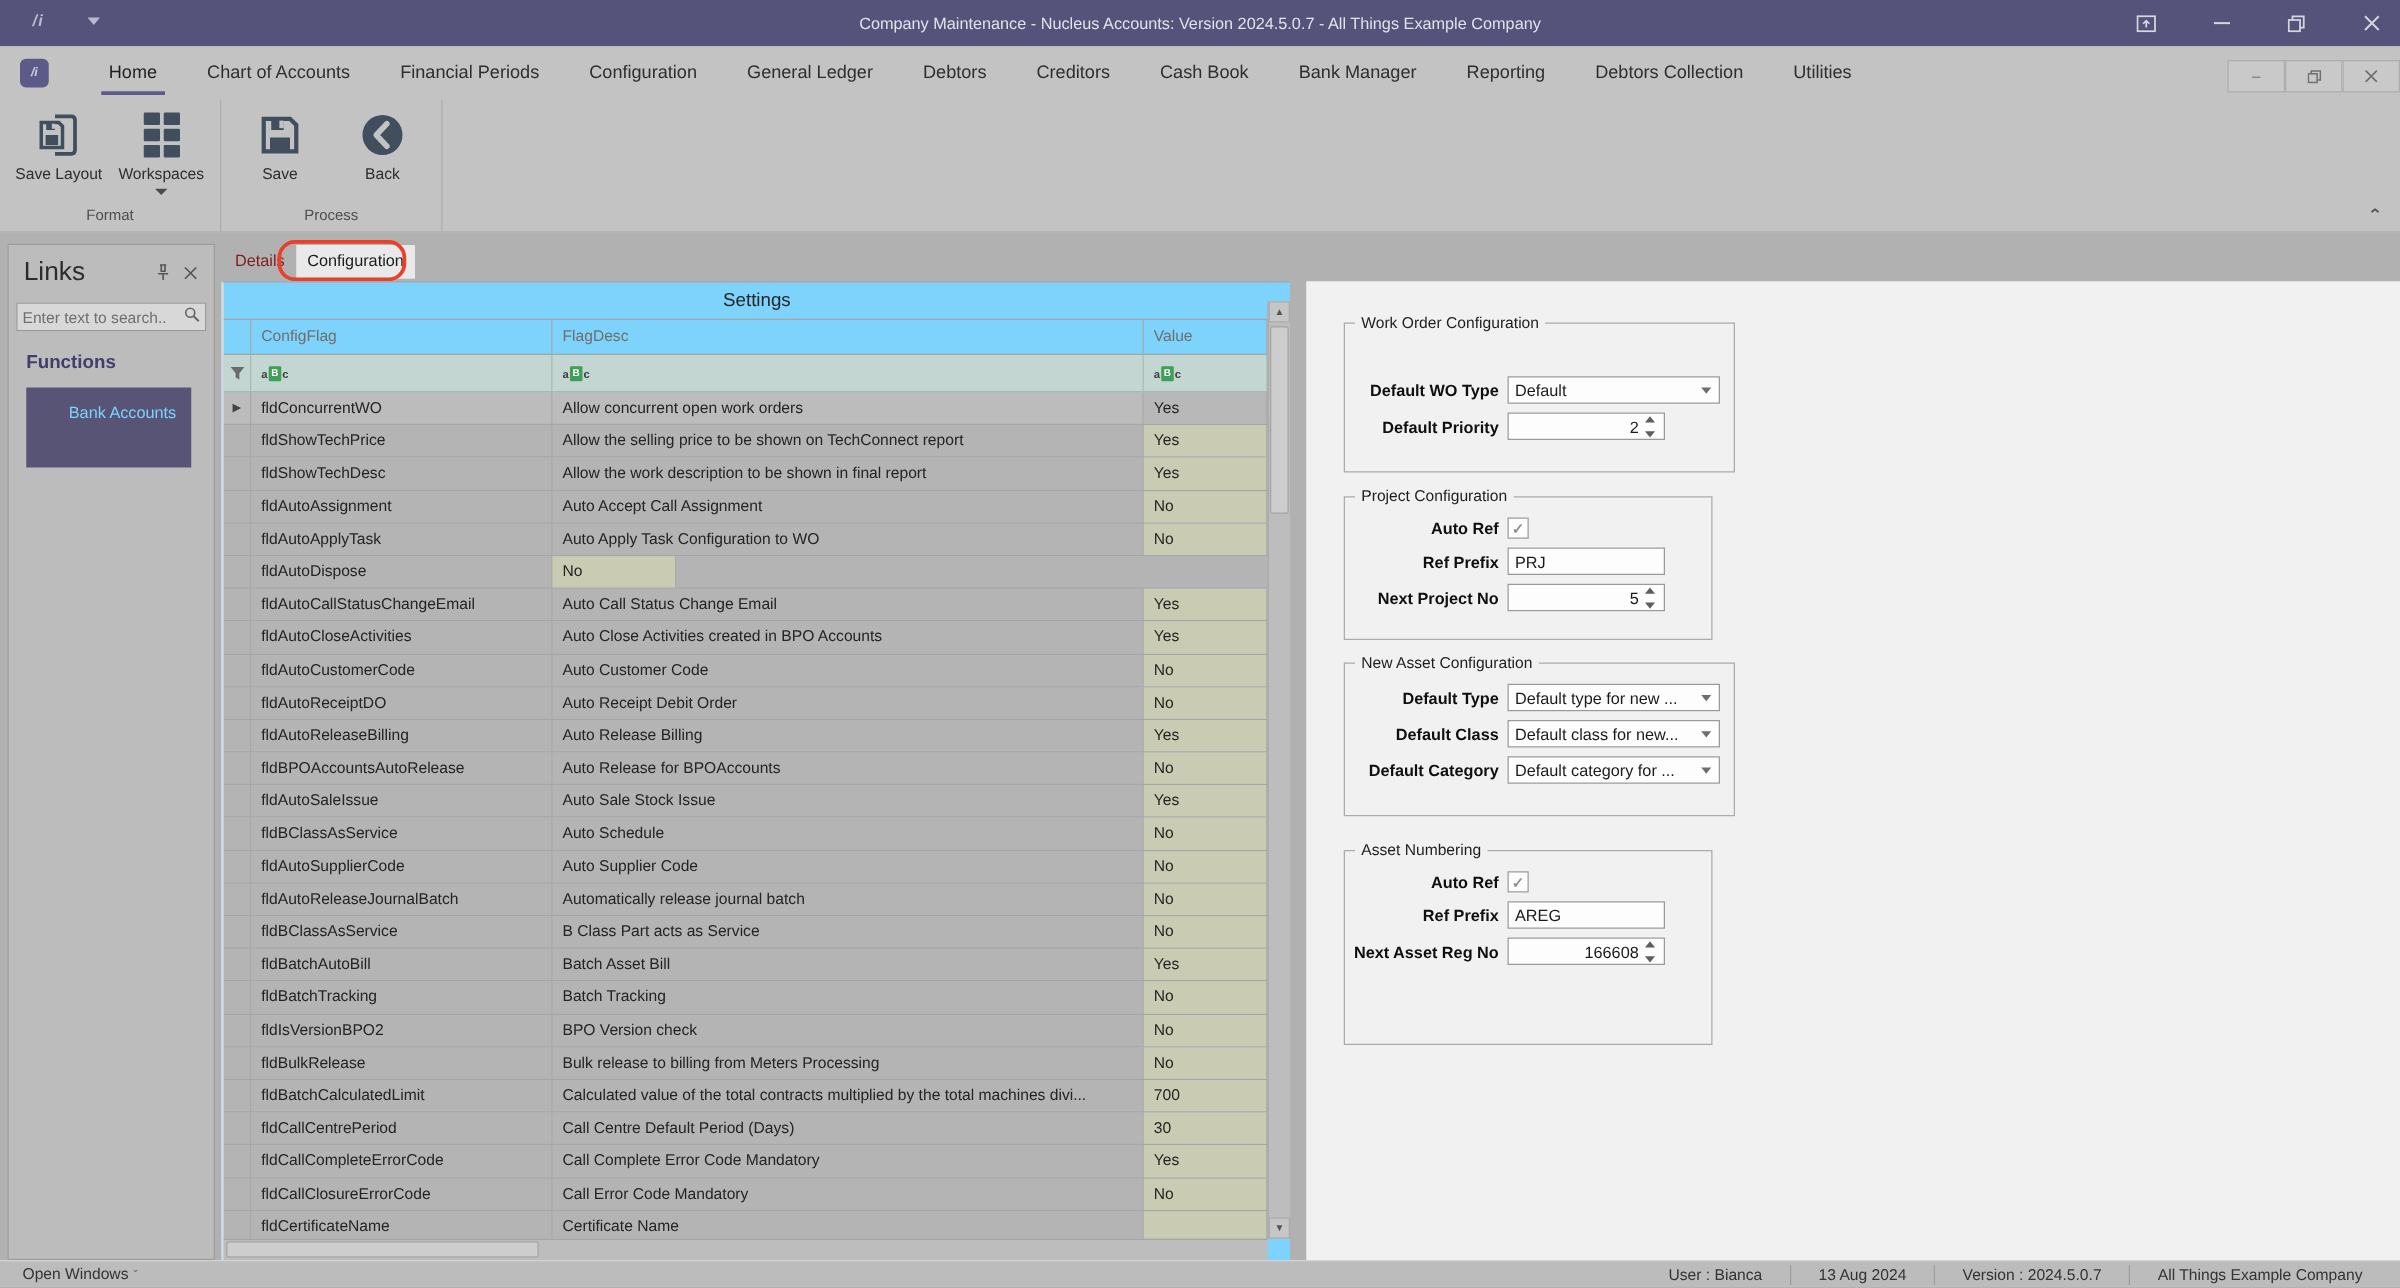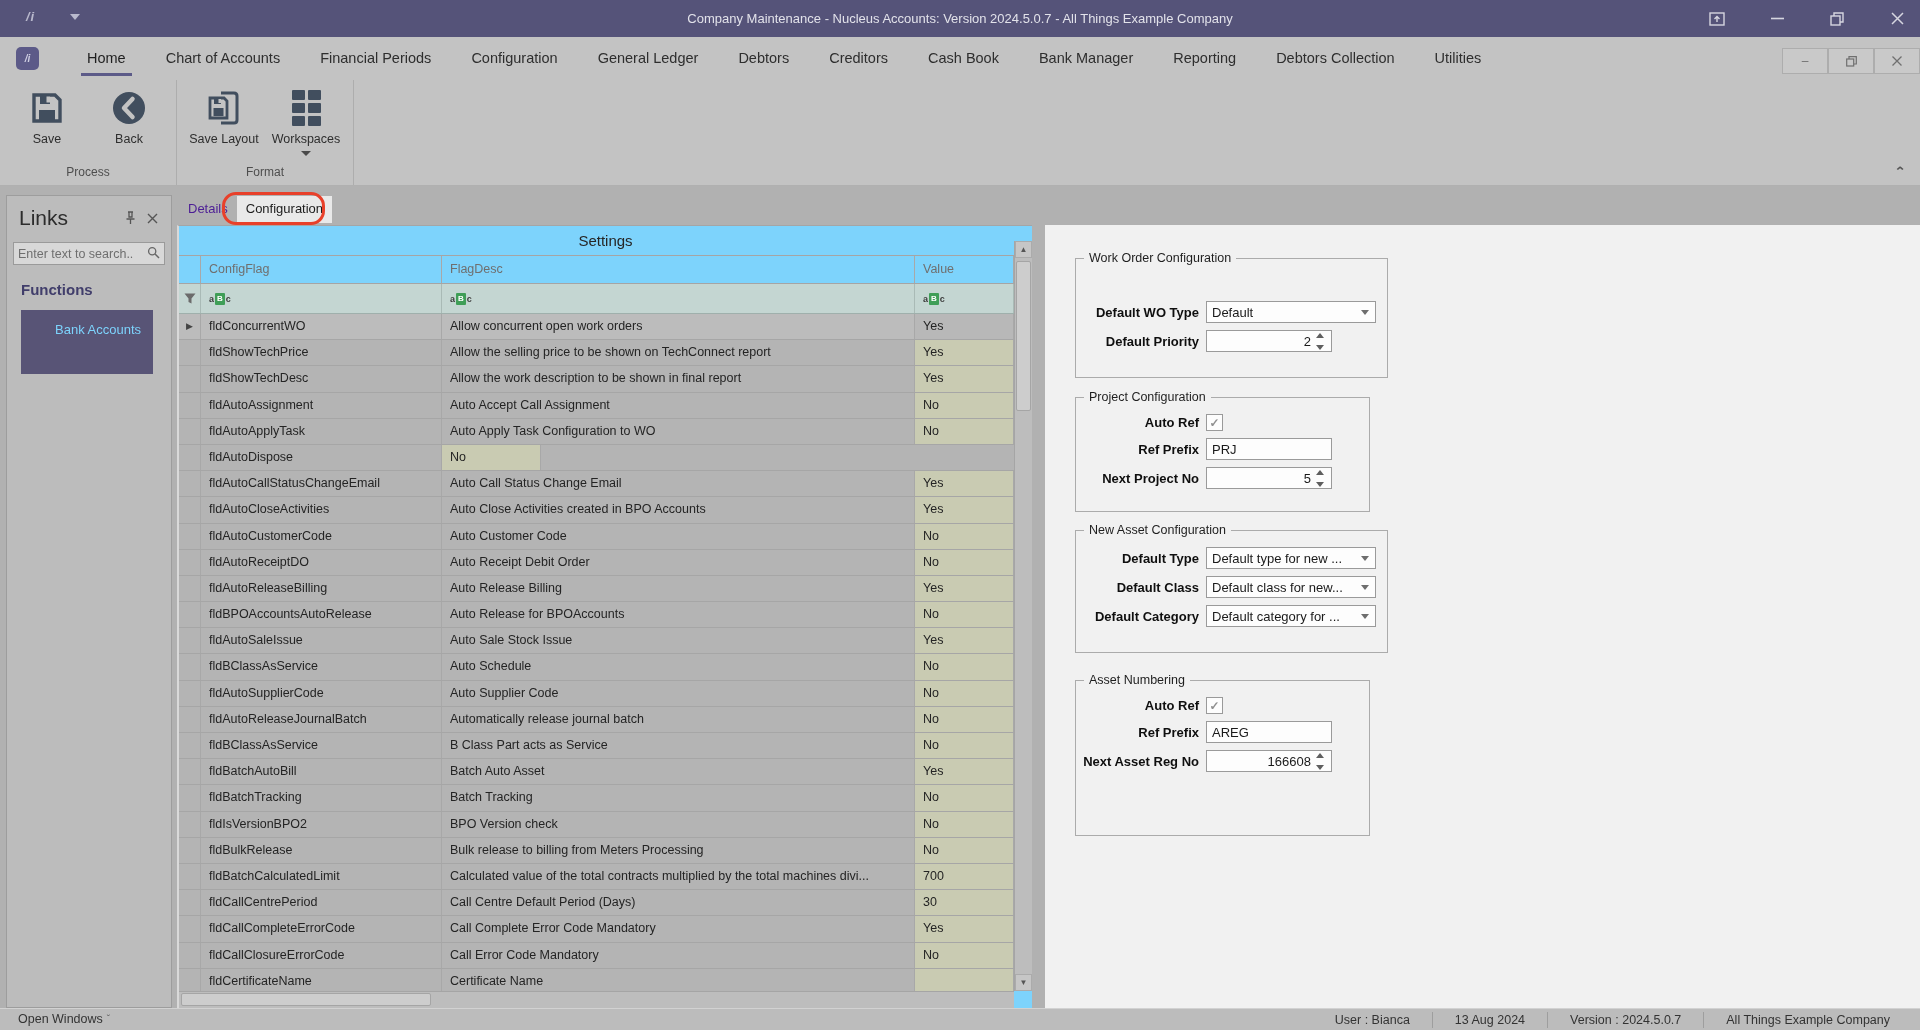--- a/index.html
+++ b/index.html
@@ -43,21 +43,21 @@
   .links-title { font-size:21px; color:#2c2c2c; flex:1 1 auto; }
   .links-pin, .links-close { width:22px; height:22px; display:flex; align-items:center; justify-content:center; color:#555; }
   .links-search { margin:6px 6px; height:23px; background:#d8d8d8; border:1px solid #9a9a9a; display:flex; align-items:center; padding:0 4px; }
   .links-search input { flex:1 1 auto; border:0; outline:0; background:transparent; font-family:"Liberation Sans",sans-serif; font-size:12.5px; color:#555; width:10px; }
   .links-search input::placeholder { color:#6f6f6f; }
   .links-section { font-size:15px; font-weight:bold; color:#413e6b; margin:16px 0 12px 14px; }
   .links-item { margin-left:14px; width:132px; height:64px; background:#585476; color:#7dd3fc; font-size:13px; padding:12px 0 0 34px; }
 
   
   .doc-tabs { position:absolute; left:179px; top:196px; height:27px; display:flex; }
-  .doc-tab { padding:0 9px; height:27px; line-height:26px; font-size:13px; color:#4c1d95; }
+  .doc-tab { padding:0 9px; height:27px; line-height:26px; font-size:13px; color:#7f1d1d; }
   .doc-tab.active { background:#e9e9e9; color:#1c1c1c; }
   .annotation { position:absolute; left:222px; top:192px; width:103px; height:33px; border:3px solid #e8402a; border-radius:14px; pointer-events:none; }
 
   
   .grid { position:absolute; left:177px; top:225px; width:855px; height:783px; background:#7dd3fc; border-left:2px solid #d9d9d9; border-top:1px solid #a5a5a5; }
   .grid-title { height:30px; line-height:30px; text-align:center; font-size:15px; color:#262626; border-bottom:1px solid #a5a5a5; }
   .ghead { display:flex; height:28px; border-bottom:1px solid #a5a5a5; color:#6f6f6f; font-size:12.5px; }
   .ghead .hc { padding:6px 0 0 8px; border-right:1px solid #a8a8a8; }
   .gfilter { display:flex; height:30px; background:#c4d6d2; border-bottom:1px solid #9fb0ac; align-items:center; }
   .gfilter .fc { height:100%; border-right:1px solid #a9bab6; display:flex; align-items:center; padding-left:8px; }
@@ -180,45 +180,20 @@
   </span>
 </div>
 
 <div class="ribbon">
   <div class="rb-groups" id="ribbonGroups">
       <div class="rb-group">
         <div class="rb-btn-row">
           <div class="rb-btn">
             <div class="ic">
               <svg width="34" height="34" viewBox="0 0 34 34">
-                <path d="M4 4 H25 L30 9 V30 H4 Z" fill="none" stroke="#414e5e" stroke-width="3.4"></path>
-                <rect x="10" y="4" width="10" height="9" fill="#414e5e"></rect>
-                <rect x="16.5" y="5.5" width="3.5" height="6" fill="#c3c3c3"></rect>
-                <rect x="9" y="19" width="16" height="11" fill="#414e5e"></rect>
-              </svg>
-            </div>
-            <div class="lbl">Save</div>
-          </div>
-          <div class="rb-btn">
-            <div class="ic">
-              <svg width="36" height="36" viewBox="0 0 36 36">
-                <circle cx="18" cy="18" r="16" fill="#414e5e"></circle>
-                <path d="M21.5 9 L13 18 L21.5 27" fill="none" stroke="#c3c3c3" stroke-width="4.5" stroke-linecap="round" stroke-linejoin="round"></path>
-              </svg>
-            </div>
-            <div class="lbl">Back</div>
-          </div>
-        </div>
-        <div class="rb-group-label">Process</div>
-      </div>
-      <div class="rb-group">
-        <div class="rb-btn-row">
-          <div class="rb-btn">
-            <div class="ic">
-              <svg width="34" height="34" viewBox="0 0 34 34">
                 <path d="M14 2 H27 C29 2 30 3 30 5 V29 C30 31 29 32 27 32 H14" fill="none" stroke="#414e5e" stroke-width="3"></path>
                 <path d="M3 7 H17 L20 10 V27 H3 Z" fill="none" stroke="#414e5e" stroke-width="2.8"></path>
                 <rect x="7" y="7" width="7" height="6" fill="#414e5e"></rect>
                 <rect x="11.5" y="8" width="2.5" height="4" fill="#c3c3c3"></rect>
                 <rect x="6.5" y="17" width="10" height="8" fill="#414e5e"></rect>
               </svg>
             </div>
             <div class="lbl">Save Layout</div>
           </div>
           <div class="rb-btn">
@@ -231,20 +206,45 @@
                 <span></span>
                 <span></span>
               </div>
             </div>
             <div class="lbl">Workspaces</div>
             <span class="dd"></span>
           </div>
         </div>
         <div class="rb-group-label">Format</div>
       </div>
+      <div class="rb-group">
+        <div class="rb-btn-row">
+          <div class="rb-btn">
+            <div class="ic">
+              <svg width="34" height="34" viewBox="0 0 34 34">
+                <path d="M4 4 H25 L30 9 V30 H4 Z" fill="none" stroke="#414e5e" stroke-width="3.4"></path>
+                <rect x="10" y="4" width="10" height="9" fill="#414e5e"></rect>
+                <rect x="16.5" y="5.5" width="3.5" height="6" fill="#c3c3c3"></rect>
+                <rect x="9" y="19" width="16" height="11" fill="#414e5e"></rect>
+              </svg>
+            </div>
+            <div class="lbl">Save</div>
+          </div>
+          <div class="rb-btn">
+            <div class="ic">
+              <svg width="36" height="36" viewBox="0 0 36 36">
+                <circle cx="18" cy="18" r="16" fill="#414e5e"></circle>
+                <path d="M21.5 9 L13 18 L21.5 27" fill="none" stroke="#c3c3c3" stroke-width="4.5" stroke-linecap="round" stroke-linejoin="round"></path>
+              </svg>
+            </div>
+            <div class="lbl">Back</div>
+          </div>
+        </div>
+        <div class="rb-group-label">Process</div>
+      </div>
     </div>
   <span class="ribbon-collapse">⌃</span>
 </div>
 
 <div class="links-panel">
   <div class="links-head">
     <span class="links-title">Links</span>
     <span class="links-pin">
       <svg width="13" height="14" viewBox="0 0 13 14">
           <path d="M4 1 H9 M5 1 V6 H8 V1 M2.5 8 H10.5 M6.5 8 V13" stroke="#555" stroke-width="1.3" fill="none"></path>
@@ -397,21 +397,21 @@
       </div>
       <div class="grow">
         <div class="c-ind"></div>
         <div class="c-flag">fldBClassAsService</div>
         <div class="c-desc">B Class Part acts as Service</div>
         <div class="c-val">No</div>
       </div>
       <div class="grow">
         <div class="c-ind"></div>
         <div class="c-flag">fldBatchAutoBill</div>
-        <div class="c-desc">Batch Auto Asset</div>
+        <div class="c-desc">Batch Asset Bill</div>
         <div class="c-val">Yes</div>
       </div>
       <div class="grow">
         <div class="c-ind"></div>
         <div class="c-flag">fldBatchTracking</div>
         <div class="c-desc">Batch Tracking</div>
         <div class="c-val">No</div>
       </div>
       <div class="grow">
         <div class="c-ind"></div>

